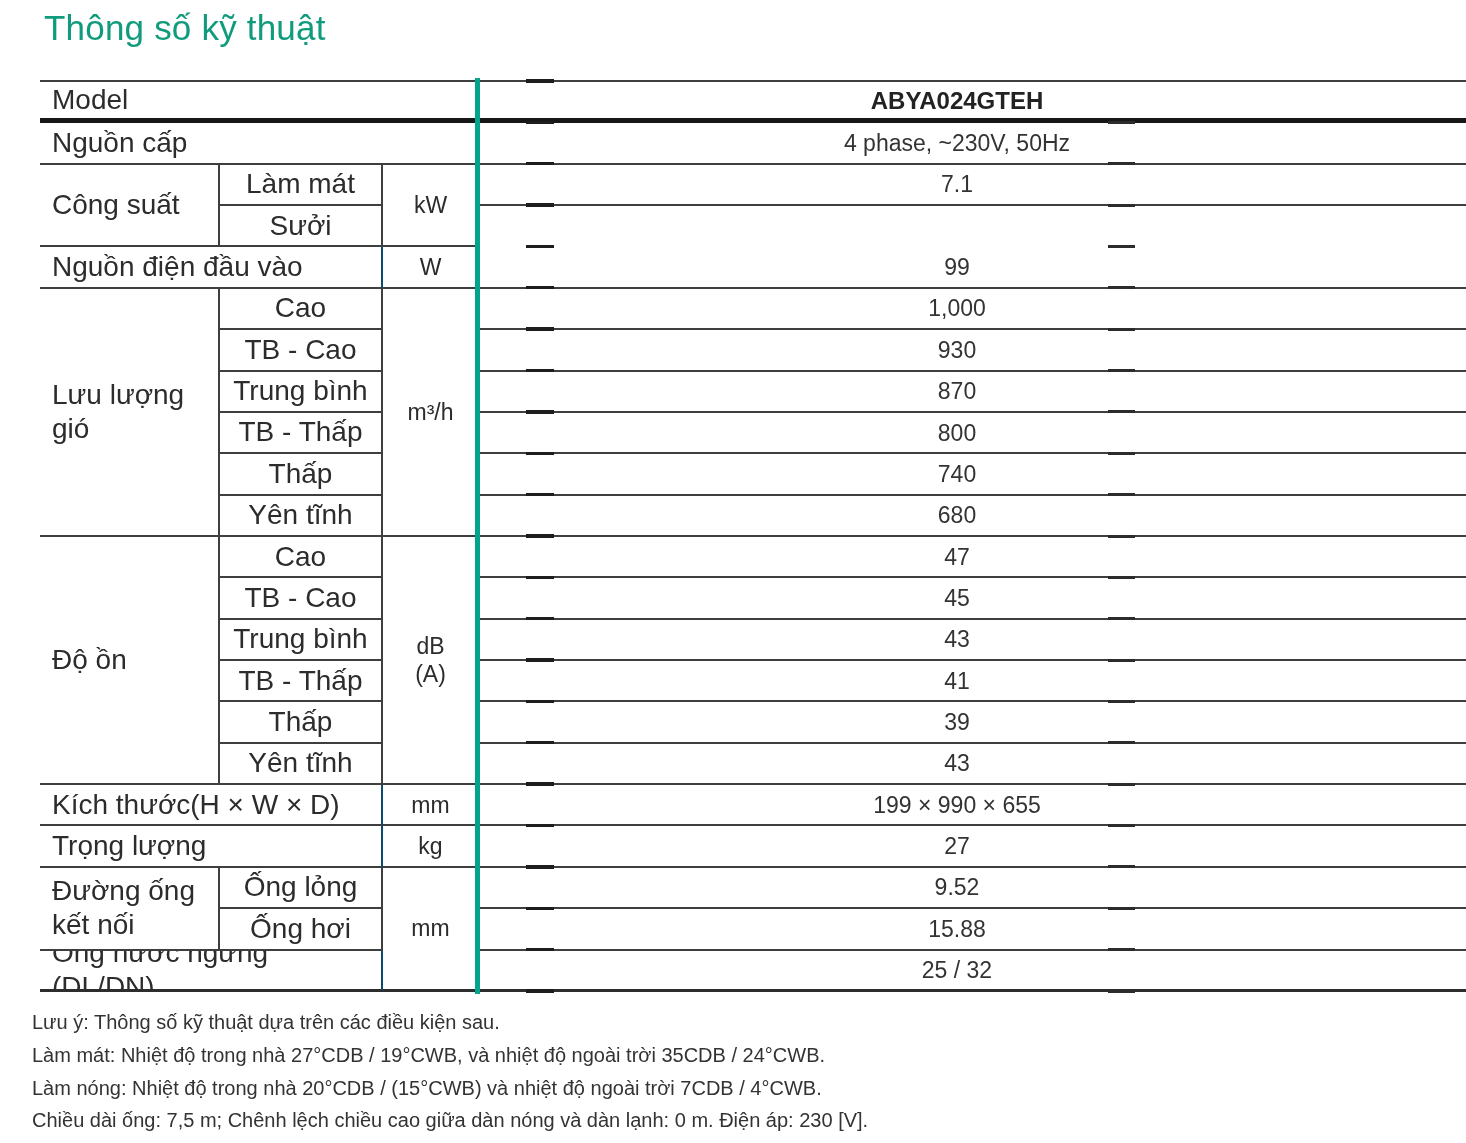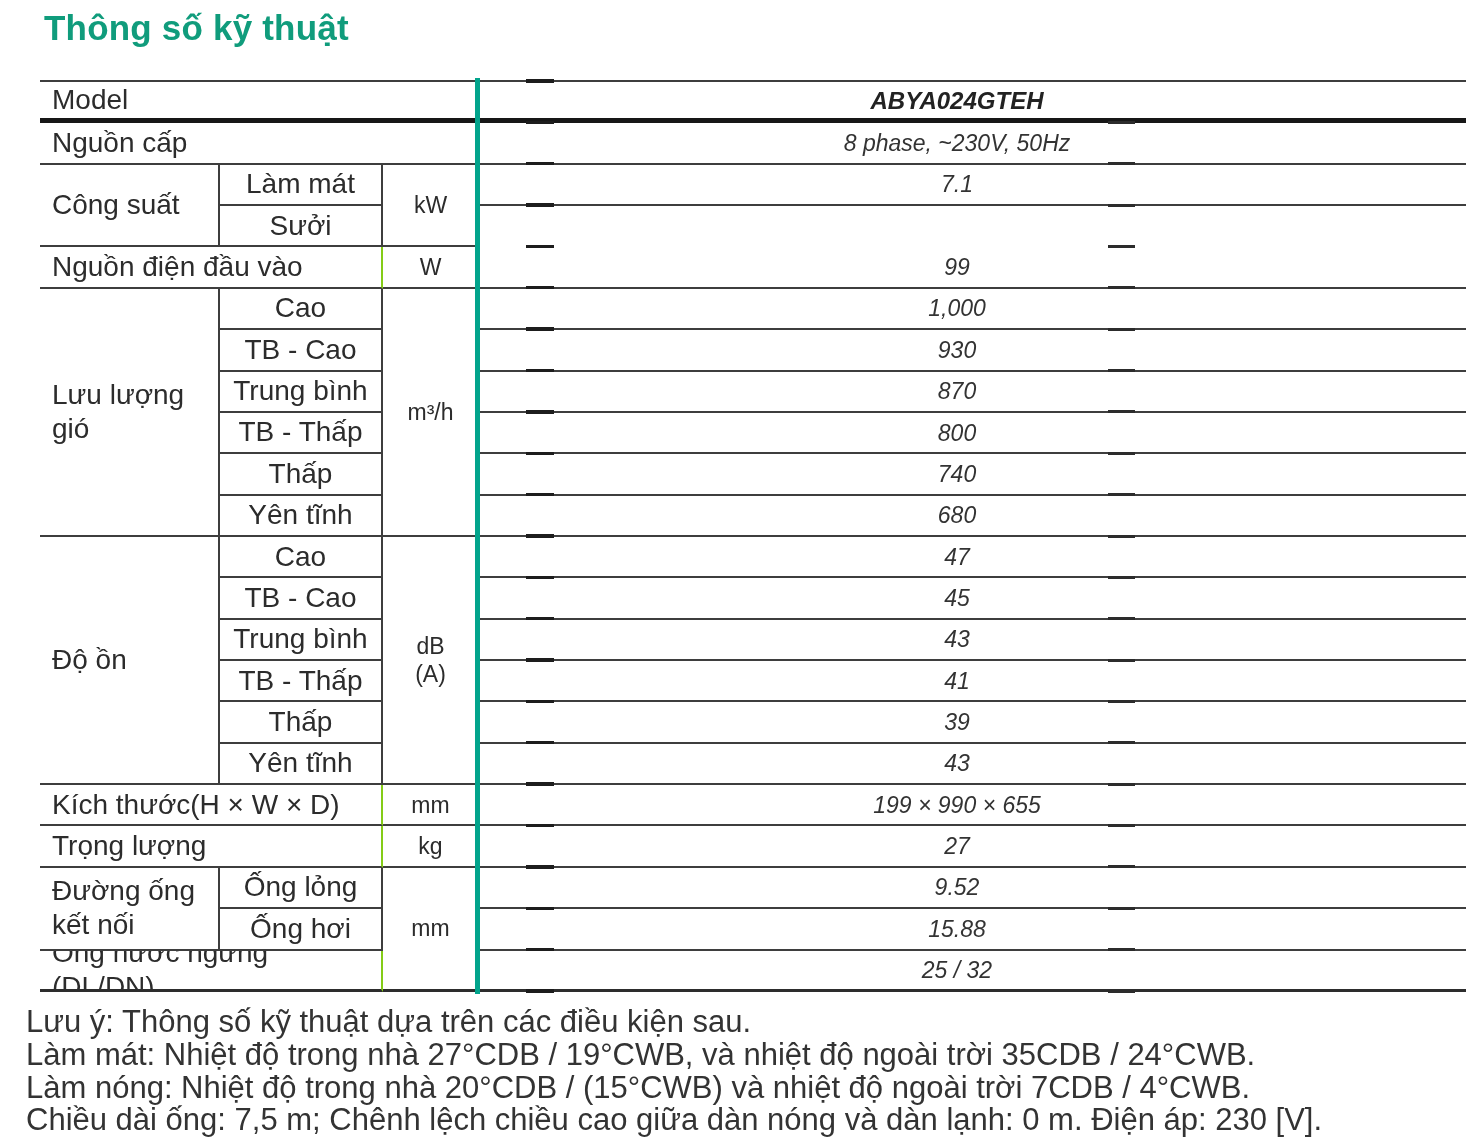--- a/index.html
+++ b/index.html
@@ -6,21 +6,21 @@
   .page{
     position:relative;
     width:1466px;height:1143px;
     background:#ffffff;
     font-family:"Liberation Sans","DejaVu Sans",sans-serif;
     color:#2c2c2c;
     overflow:hidden;
   }
   .page-title{
     position:absolute;left:44px;top:8px;
-    font-size:35px;font-weight:bold;
+    font-size:35px;font-weight:normal;
     color:#109c7c;
     letter-spacing:0.2px;
   }
   
   .spec-table{
     position:absolute;left:40px;top:80px;
     width:1426px;
     display:grid;
     grid-template-columns:178px 165px 95px 988px;
     grid-auto-rows:41.36px;
@@ -30,56 +30,56 @@
   .cell{
     box-sizing:border-box;
     display:flex;align-items:center;
     border-bottom:2px solid #3e3e3e;
     font-size:28px;
     line-height:1.22;
     color:#2c2c2c;
     overflow:hidden;
   }
   .lab{justify-content:flex-start;text-align:left;padding-left:12px;padding-right:4px;}
-  .l2{border-right:2px solid #84cc16;}
+  .l2{border-right:2px solid #0c4a6e;}
   .sub{justify-content:center;text-align:center;border-left:2px solid #3e3e3e;border-right:2px solid #3e3e3e;}
   .unit{justify-content:center;text-align:center;font-size:23px;}
-  .val{justify-content:center;text-align:left;font-size:23px;padding-right:30px;color:#333;font-style:italic;}
+  .val{justify-content:center;text-align:left;font-size:23px;padding-right:30px;color:#333;}
   .bold{font-weight:bold;font-size:24px;color:#222;}
   .thickb{border-bottom:5px solid #171717;}
   .lastb{border-bottom:3px solid #2d2d2d;}
   .pre{white-space:pre-line;}
   
   .teal-line{
     position:absolute;left:475px;top:78px;
     width:5px;height:916px;
     background:#02a48c;
     z-index:4;
   }
   .ticks{position:absolute;left:0;top:0;width:1466px;height:1143px;pointer-events:none;z-index:3;}
   
   .notes{
-    position:absolute;left:26px;top:1006px;
-    font-size:31px;line-height:32.8px;color:#333333;
+    position:absolute;left:32px;top:1006px;
+    font-size:20px;line-height:32.8px;color:#333333;
   }
 </style>
 </head>
 <body>
 
 <div class="page">
 
   <div class="page-title">Thông số kỹ thuật</div>
 
   <div class="spec-table">
 
     <div class="cell lab thickb" style="grid-area:1/1/2/4">Model</div>
     <div class="cell val bold thickb" style="grid-area:1/4/2/5">ABYA024GTEH</div>
 
     <div class="cell lab" style="grid-area:2/1/3/4">Nguồn cấp</div>
-    <div class="cell val" style="grid-area:2/4/3/5">8 phase, ~230V, 50Hz</div>
+    <div class="cell val" style="grid-area:2/4/3/5">4 phase, ~230V, 50Hz</div>
 
     <div class="cell lab" style="grid-area:3/1/5/2">Công suất</div>
     <div class="cell sub" style="grid-area:3/2/4/3">Làm mát</div>
     <div class="cell unit" style="grid-area:3/3/5/4">kW</div>
     <div class="cell val" style="grid-area:3/4/4/5">7.1</div>
     <div class="cell sub" style="grid-area:4/2/5/3">Sưởi</div>
 
     <div class="cell lab l2" style="grid-area:5/1/6/3">Nguồn điện đầu vào</div>
     <div class="cell unit" style="grid-area:5/3/6/4">W</div>
     <div class="cell val" style="grid-area:5/4/6/5">99</div>

